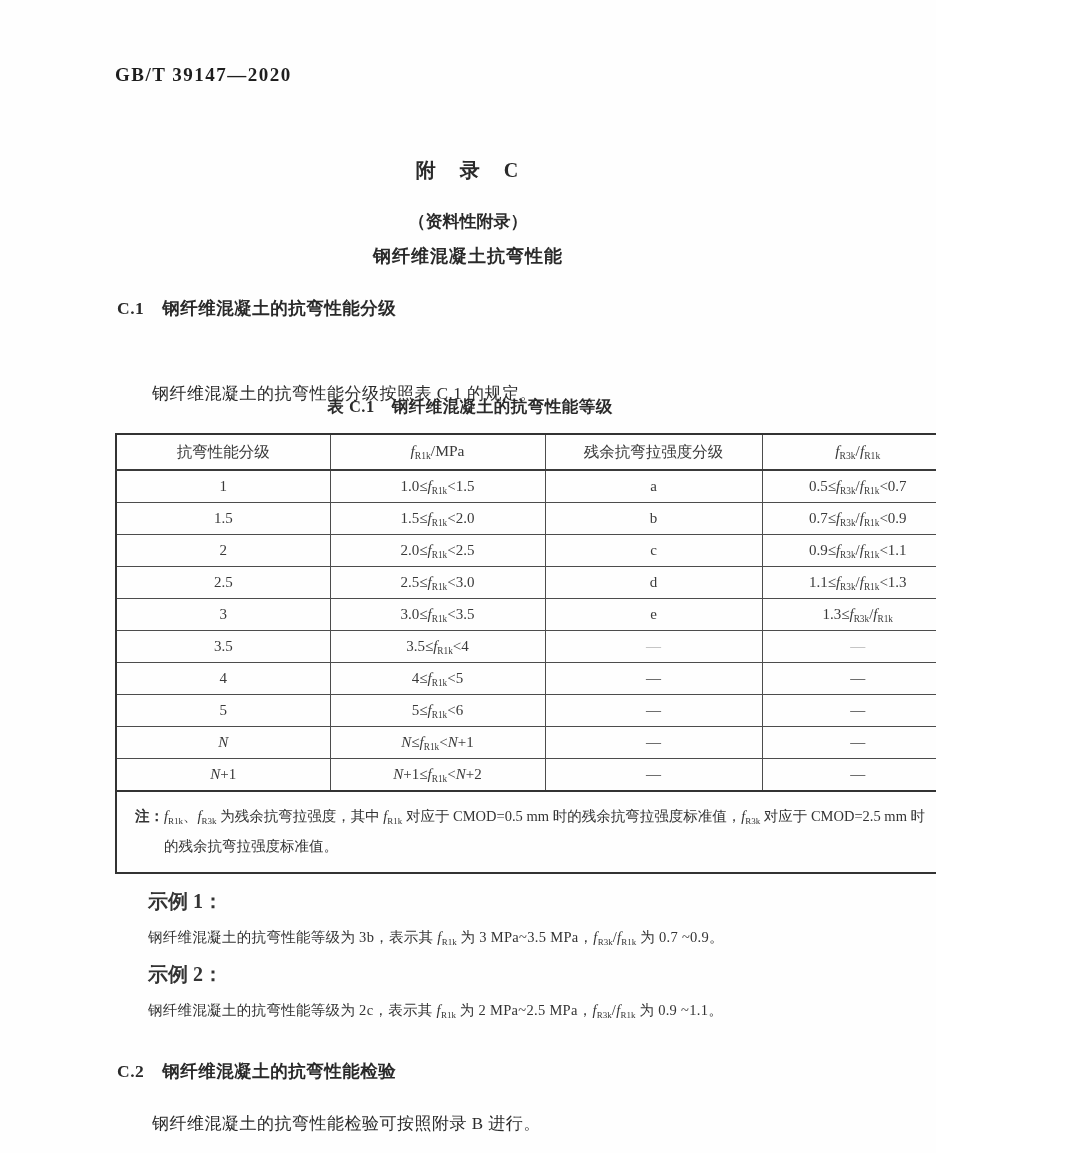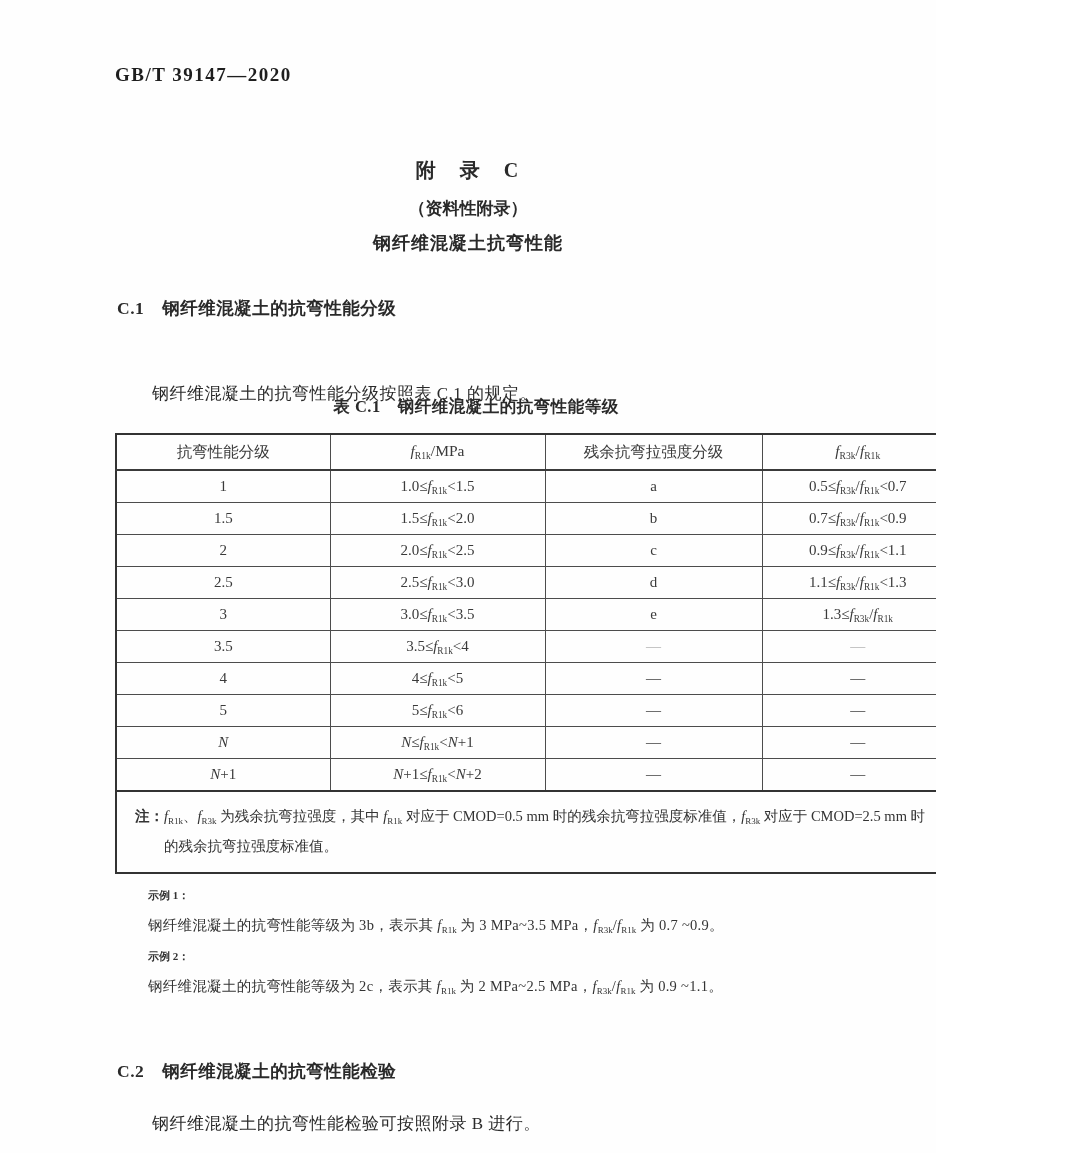--- a/index.html
+++ b/index.html
@@ -10,43 +10,43 @@
     font-family:"Liberation Serif","DejaVu Serif",serif;
     color:#2a2a2a;
     overflow:hidden;
   }
   .doc-number{
     position:absolute;left:115px;top:64px;
     font-size:19px;font-weight:bold;letter-spacing:1.5px;color:#1e1e1e;
   }
   .title-block{position:absolute;top:157px;left:0;width:100%;text-align:center;}
   .appendix-title{font-size:20px;font-weight:bold;letter-spacing:2px;}
-  .appendix-subtitle{margin-top:13px;font-size:17px;font-weight:bold;}
+  .appendix-subtitle{margin-top:26px;font-size:17px;font-weight:bold;}
   .appendix-heading{margin-top:11px;font-size:18px;font-weight:bold;letter-spacing:1px;}
 
   .c1-heading{position:absolute;left:117px;top:296px;font-size:17.5px;font-weight:bold;letter-spacing:0.5px;}
   .c1-para{position:absolute;left:152px;top:347px;font-size:17px;letter-spacing:0.5px;margin-top:35px;}
 
-  .table-caption{position:absolute;top:396px;left:8px;width:100%;text-align:center;font-size:16.5px;font-weight:bold;letter-spacing:0.5px;}
+  .table-caption{position:absolute;top:396px;left:2px;width:100%;text-align:center;font-size:16.5px;font-weight:bold;letter-spacing:0.5px;}
 
   .table-wrap{position:absolute;left:115px;top:433px;width:838px;}
   table{width:100%;border-collapse:collapse;border:2px solid #333;table-layout:fixed;}
   th,td{border:1px solid #4c4c4c;text-align:center;vertical-align:middle;
         font-size:15px;color:#3a3a3a;padding:0 4px;overflow:hidden;}
   thead th{height:34px;font-weight:normal;font-size:15.5px;border-bottom:2px solid #3a3a3a;}
   tbody td{height:31px;}
   tbody tr:nth-child(6) td:nth-child(3),
   tbody tr:nth-child(6) td:nth-child(4){color:#b3b3b3;}
   tr.note-row td{border-top:2px solid #333;text-align:left;padding:9px 16px 11px 18px;height:auto;}
   .note{display:flex;font-size:14.5px;line-height:2.07;color:#333;}
   .note-label{font-weight:bold;white-space:nowrap;}
   .note-text{flex:1;}
 
   .examples{position:absolute;left:148px;top:888px;width:812px;font-size:14.5px;color:#333;}
-  .example-label{font-weight:bold;font-size:11px;margin-bottom:13px;}
+  .example-label{font-weight:bold;font-size:20px;margin-bottom:13px;}
   .example-text{margin-bottom:14px;letter-spacing:0.3px;}
   .replacement{position:absolute;left:146px;top:1005px;width:820px;font-size:16.5px;letter-spacing:0.5px;}
 
   .c2-heading{position:absolute;left:117px;top:1059px;font-size:17.5px;font-weight:bold;letter-spacing:0.5px;text-align:center;}
   .c2-para{position:absolute;left:152px;top:1112px;font-size:17px;letter-spacing:0.5px;}
 
   .it{font-style:italic;}
   .sub{font-size:0.62em;vertical-align:-0.32em;letter-spacing:0;}
   .sup{font-size:0.62em;vertical-align:0.55em;letter-spacing:0;font-style:italic;}
 </style>

